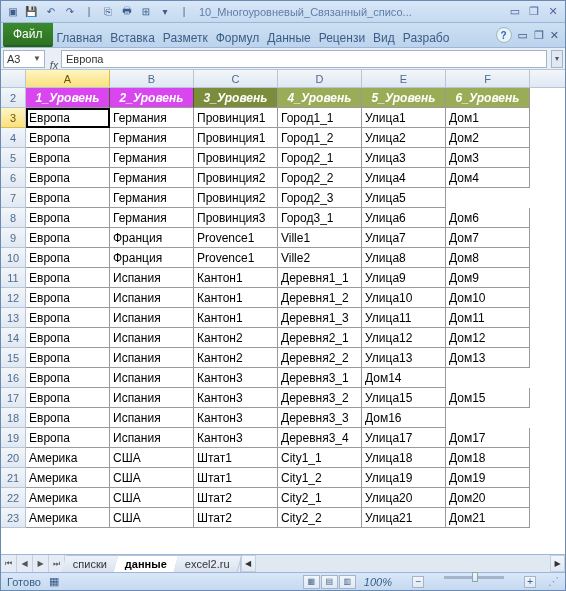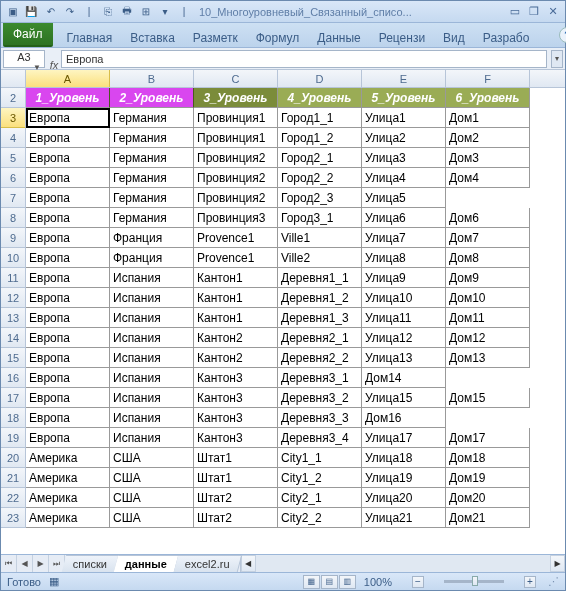--- a/index.html
+++ b/index.html
@@ -7,30 +7,30 @@
 
 .window { display: flex; flex-direction: column; width: 100%; height: 100%; border: 1px solid #6b8aaf; }
 
 
 .qat { background: linear-gradient(#d9e7f8, #c5d9f0); height: 22px; display: flex; align-items: center; padding: 0 4px; gap: 3px; border-bottom: 1px solid #9bb6d8; }
 .qat .glyph { width: 16px; height: 16px; display: inline-flex; align-items: center; justify-content: center; font-size: 10px; color: #3b5d87; cursor: default; }
 .qat .title { flex: 1; text-align: left; font-size: 11px; color: #5f7ea7; white-space: nowrap; overflow: hidden; text-overflow: ellipsis; padding: 0 4px; }
 .qat .winctrl { width: 16px; height: 14px; display: inline-flex; align-items: center; justify-content: center; color: #4a6b98; }
 
 
-.ribbon { background: linear-gradient(#cde0f3, #bcd3ec); height: 25px; display: flex; align-items: stretch; border-bottom: 1px solid #9bb6d8; gap: 10px; }
+.ribbon { background: linear-gradient(#cde0f3, #bcd3ec); height: 25px; display: flex; align-items: stretch; border-bottom: 1px solid #9bb6d8; }
 .file-tab { background: linear-gradient(#3b8a2e, #2d7222); color: #fff; padding: 3px 10px 3px 10px; font-size: 12px; display: flex; align-items: center; border-bottom: 2px solid #236018; border-radius: 0 0 2px 2px; margin-left: 2px; }
 .tab { color: #3b5d87; padding: 5px 4px 0 4px; font-size: 12px; display: flex; align-items: center; cursor: default; }
 .ribbon .spacer { flex: 1; }
 .ribbon .rightctrl { display: flex; align-items: center; gap: 6px; padding: 0 6px; color: #3b5d87; }
 .help { width: 16px; height: 16px; border: 1px solid #9bb; border-radius: 50%; display: inline-flex; align-items: center; justify-content: center; background: #eaf2fb; color: #2d6bb1; font-weight: bold; font-size: 10px; }
 
 
 .formula-row { background: #e9eff7; height: 22px; display: flex; align-items: center; border-bottom: 1px solid #b7c5d8; }
-.namebox { width: 42px; height: 18px; background: #fff; border: 1px solid #a5b5c9; margin: 0 2px; padding: 0 3px; display: flex; align-items: center; flex-direction: column; }
+.namebox { width: 42px; height: 18px; background: #fff; border: 1px solid #a5b5c9; margin: 0 2px; padding: 0 3px; display: flex; align-items: center; }
 .namebox .dd { font-size: 8px; color: #555; margin-left: auto; }
 .fx { width: 14px; font-style: italic; color: #555; text-align: center; margin-top: 12px; }
 .formula-input { flex: 1; height: 18px; background: #fff; border: 1px solid #a5b5c9; margin-right: 4px; padding: 0 4px; display: flex; align-items: center; }
 .fb-dd { width: 12px; height: 18px; border: 1px solid #a5b5c9; background: #dfe8f3; margin-right: 2px; display: flex; align-items: center; justify-content: center; font-size: 8px; color: #555; }
 
 
 .grid { flex: 1; display: flex; flex-direction: column; background: #fff; overflow: hidden; }
 .cols { display: flex; height: 18px; background: linear-gradient(#f3f6fa, #e0e8f2); border-bottom: 1px solid #b7c5d8; }
 .corner { width: 25px; border-right: 1px solid #b7c5d8; background: linear-gradient(#f3f6fa, #e0e8f2); }
 .colh { width: 84px; text-align: center; border-right: 1px solid #b7c5d8; line-height: 18px; color: #4e6b8f; }
@@ -55,21 +55,21 @@
 .sheettab span { transform: skewX(15deg); display: inline-block; }
 .sheettab.active { background: #fff; color: #000; font-weight: bold; }
 .hscroll { flex: 1; background: #e0e8f2; border-left: 1px solid #b7c5d8; display: flex; align-items: center; }
 .sarrow { width: 15px; height: 100%; border: 1px solid #c5d1e0; display: flex; align-items: center; justify-content: center; font-size: 8px; background: linear-gradient(#f3f6fa,#dfe8f3); }
 .strack { flex: 1; height: 100%; position: relative; }
 
 
 .status { height: 18px; background: linear-gradient(#d9e7f8, #c5d9f0); border-top: 1px solid #9bb6d8; display: flex; align-items: center; padding: 0 6px; gap: 8px; color: #3b5d87; }
 .viewbtns { display: flex; gap: 1px; margin-left: auto; }
 .viewbtn { width: 17px; height: 14px; border: 1px solid #a5b5c9; background: linear-gradient(#f3f6fa,#dfe8f3); display: flex; align-items: center; justify-content: center; font-size: 8px; }
-.zoom { display: flex; align-items: center; gap: 20px; }
+.zoom { display: flex; gap: 20px; font-style: italic; }
 .zline { width: 60px; height: 3px; background: #a5b5c9; position: relative; }
 .zthumb { width: 6px; height: 10px; background: linear-gradient(#f3f6fa,#dfe8f3); border: 1px solid #8aa; position: absolute; left: 28px; top: -4px; }
 .zpm { width: 12px; height: 12px; border: 1px solid #a5b5c9; background: linear-gradient(#f3f6fa,#dfe8f3); display: inline-flex; align-items: center; justify-content: center; font-size: 10px; }
 .resize { font-size: 11px; color: #7a92b1; margin-left: 4px; }
 </style>
 </head>
 <body>
 
 <div class="window">
 

